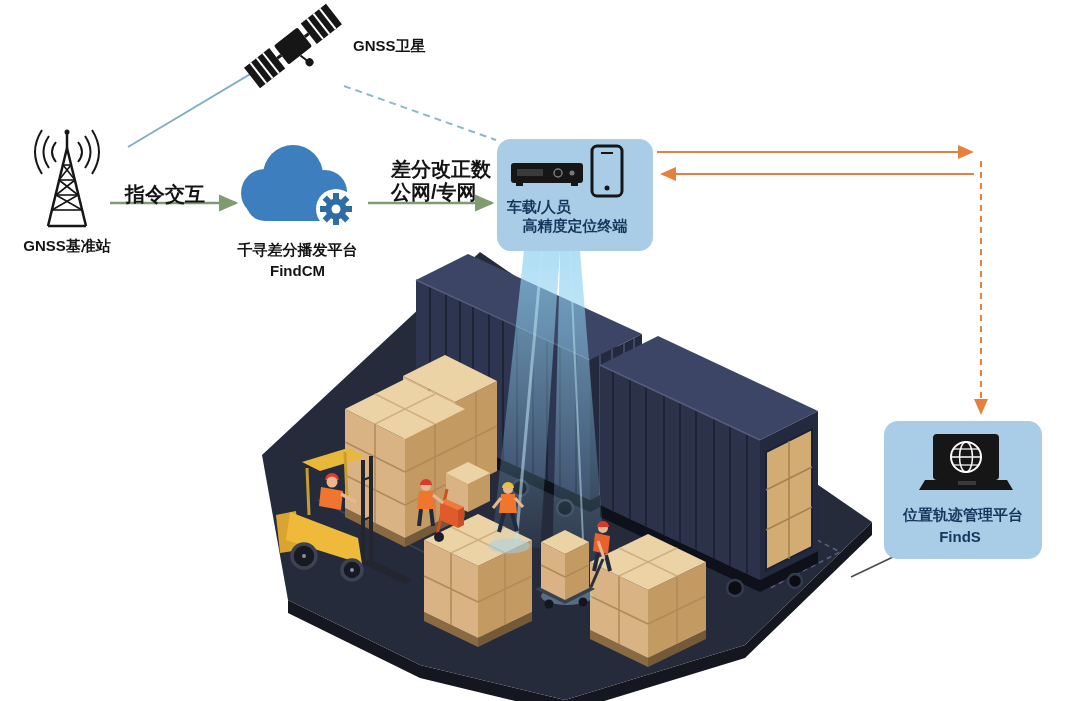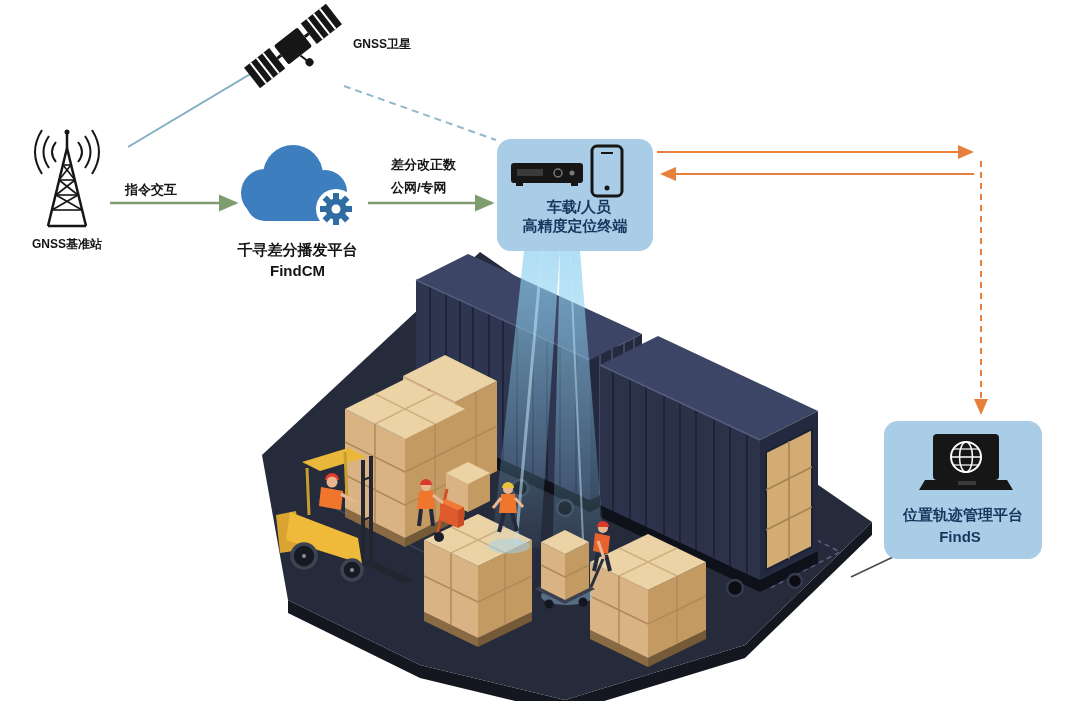--- a/index.html
+++ b/index.html
@@ -1,23 +1,23 @@
 <!DOCTYPE html>
 <html><head>
 <meta charset="utf-8">
 <style>
   *{margin:0;padding:0;box-sizing:border-box}
   html,body{background:#ffffff}
   body{font-family:"Liberation Sans","DejaVu Sans",sans-serif}
   .stage{position:relative;width:1080px;height:701px;background:#ffffff;overflow:hidden}
   .stage > svg{position:absolute;left:0;top:0}
   .lbl{position:absolute;font-weight:bold;color:#141414;white-space:nowrap;line-height:1.25}
-  .s16{font-size:12px}
+  .s16{font-size:15px}
   .s15{font-size:15px}
-  .s14{font-size:13px}
+  .s14{font-size:20px}
   .c{text-align:center}
   .navy{color:#17365d}
 </style>
 </head>
 <body>
 
 <div class="stage">
 
 <svg width="1080" height="701" viewBox="0 0 1080 701">
   <defs>
@@ -358,18 +358,18 @@
   </g>
 </svg>
 
 <div class="lbl s16" style="left:353px;top:37px">GNSS卫星</div>
 <div class="lbl s16 c" style="left:18px;top:237px;width:98px">GNSS基准站</div>
 <div class="lbl s14" style="left:125px;top:182px">指令交互</div>
 <div class="lbl s15 c" style="left:225px;top:241px;width:145px">千寻差分播发平台</div>
 <div class="lbl s15 c" style="left:225px;top:262px;width:145px">FindCM</div>
 <div class="lbl s14" style="left:391px;top:157px">差分改正数</div>
 <div class="lbl s14" style="left:391px;top:180px">公网/专网</div>
-<div class="lbl s15 c navy" style="left:507px;top:198px;width:144px">车载/人员</div>
+<div class="lbl s15 c navy" style="left:467px;top:198px;width:144px">车载/人员</div>
 <div class="lbl s15 c navy" style="left:497px;top:217px;width:156px">高精度定位终端</div>
 <div class="lbl s15 c navy" style="left:884px;top:506px;width:158px">位置轨迹管理平台</div>
 <div class="lbl s15 c navy" style="left:884px;top:528px;width:152px">FindS</div>
 
 </div>
 
 </body></html>

